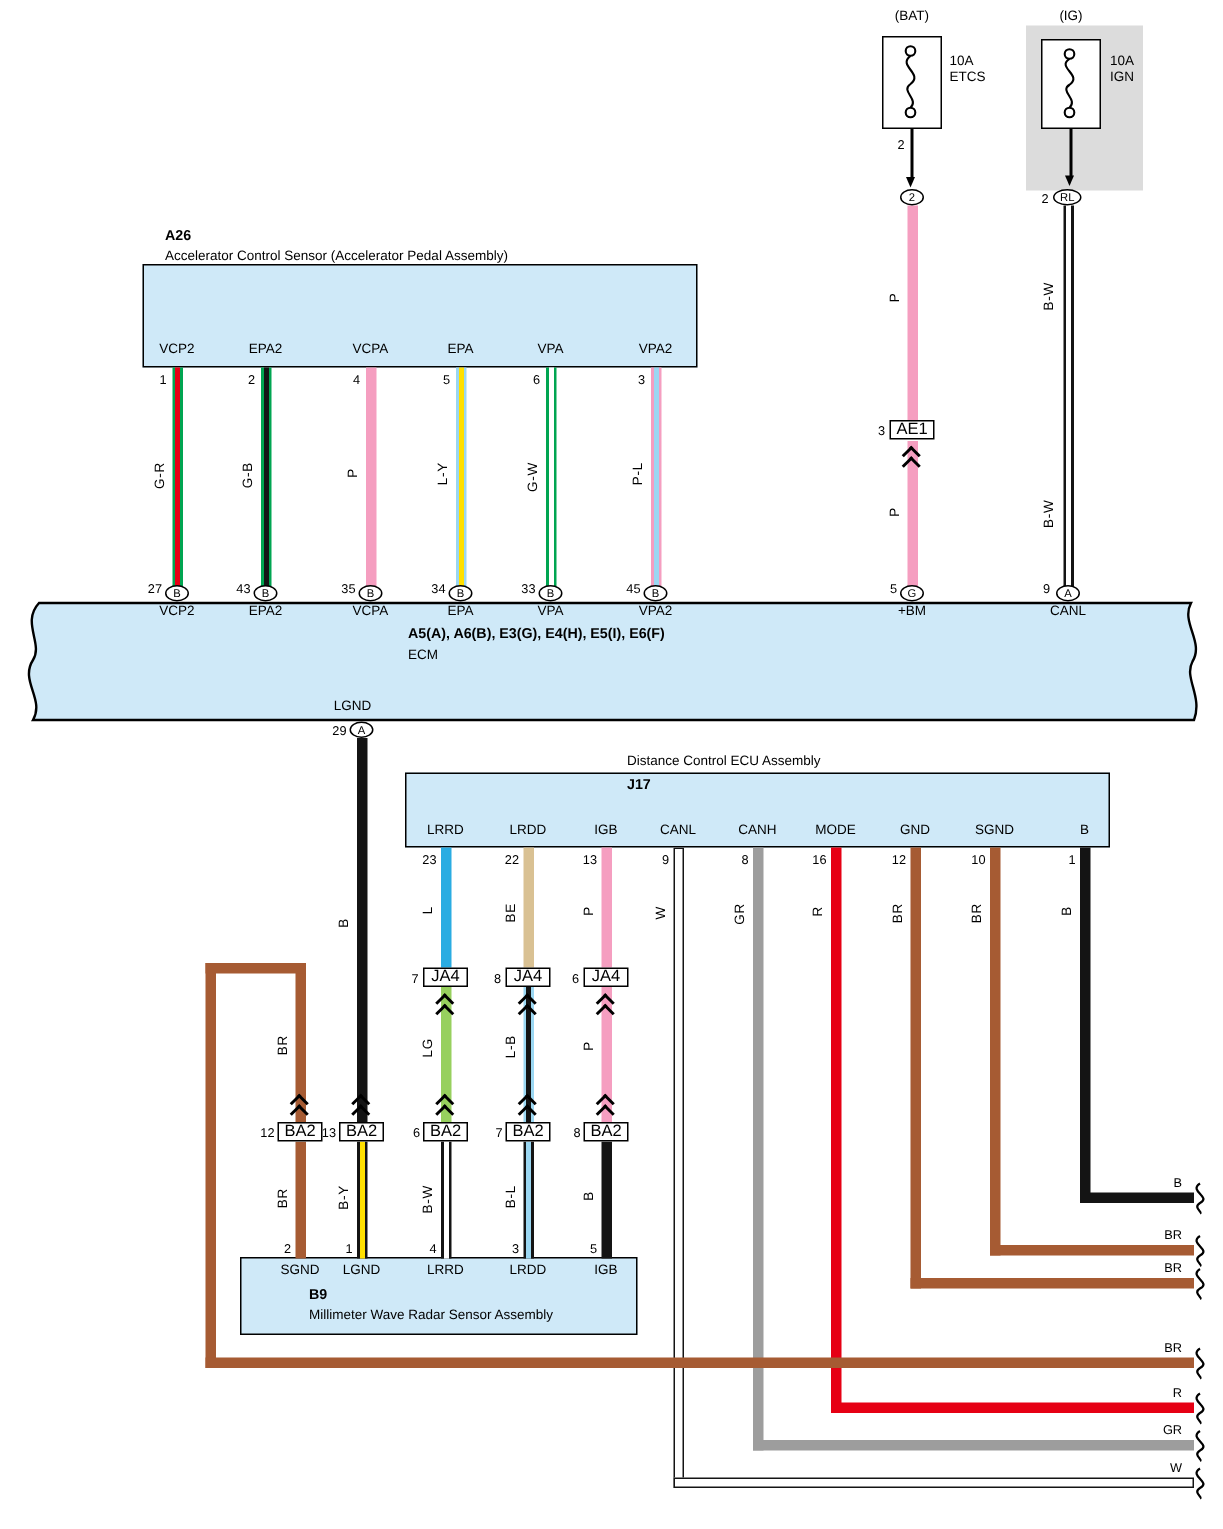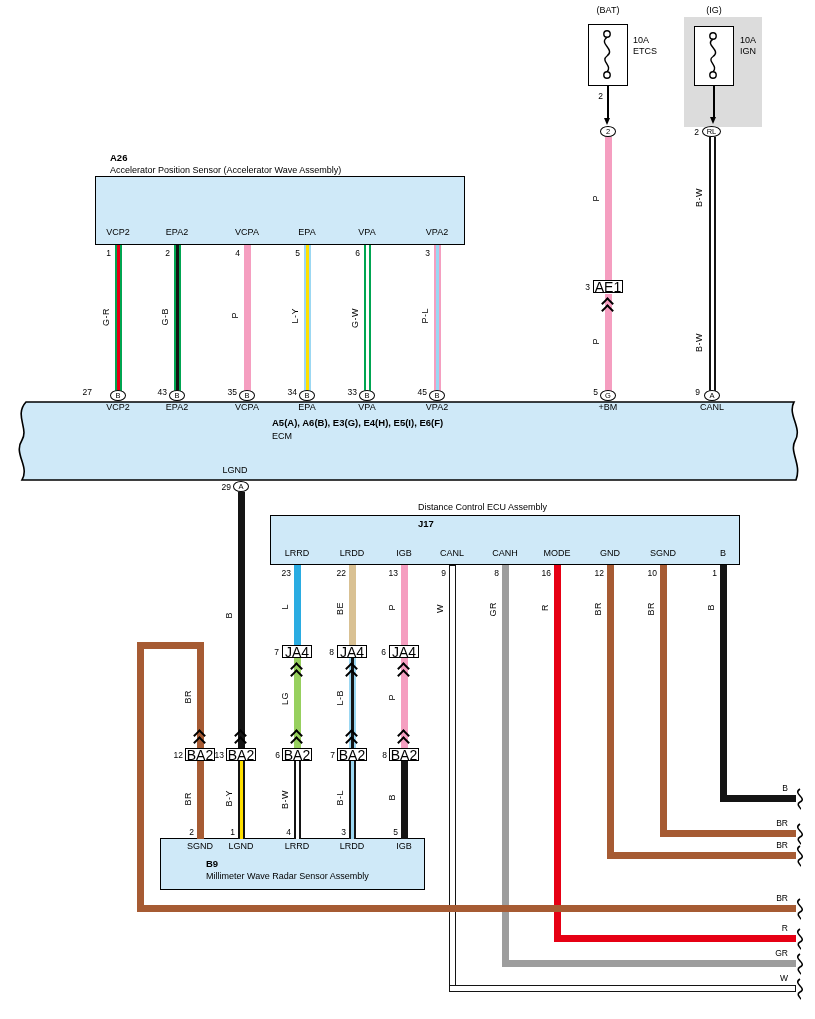--- a/index.html
+++ b/index.html
@@ -2,21 +2,21 @@
 <html><head>
 <meta charset="utf-8">
 <style>
   * { margin:0; padding:0; box-sizing:border-box; }
   body { background:#fff; }
   .diagram { position:relative; width:815px; height:1019px; background:#fff;
              font-family:"Liberation Sans", sans-serif; color:#000; overflow:hidden;padding-left:46px; }
   .bluebox { position:absolute; border:1.6px solid #000; z-index:0; }
   .shadebox { position:absolute; z-index:0; }
   .cbox { position:absolute; width:30px; height:13px; background:#fff; border:1.5px solid #000;
-          display:flex; align-items:center; justify-content:center; font-size:14px; line-height:1; z-index:3; }
+          display:flex; align-items:center; justify-content:center; font-size:11px; line-height:1; z-index:3; }
   .fusebox { position:absolute; background:#fff; border:1.5px solid #000; z-index:2; }
   .oval { position:absolute; width:16px; height:11px; background:#fff; border:1.3px solid #000; border-radius:50%;
           display:flex; align-items:center; justify-content:center; font-size:7.5px; line-height:1; z-index:3; }
   .oval.wide { width:19px; }
   .num { position:absolute; font-size:8.5px; line-height:1; text-align:right; z-index:2; }
   .pname { position:absolute; font-size:9px; line-height:1; text-align:center; z-index:2; }
   .bid { position:absolute; font-size:9.5px; font-weight:bold; line-height:1; z-index:2; }
   .sub { position:absolute; font-size:9px; line-height:1.2; z-index:2; }
   .hdr { position:absolute; font-size:9px; line-height:1; text-align:center; z-index:2; }
   .vlabel { position:absolute; font-size:9px; line-height:1; writing-mode:vertical-rl;
@@ -88,21 +88,21 @@
   <div class="oval wide" style="left:702px;top:126px">RL</div>
 
   <div class="wire v" style="left: 709px; top: 137px; width: 7px; height: 254px; background: linear-gradient(to right, rgb(20, 20, 20) 0px, rgb(20, 20, 20) 27%, rgb(255, 255, 255) 27%, rgb(255, 255, 255) 73%, rgb(20, 20, 20) 73%, rgb(20, 20, 20) 100%);"></div>
   <div class="vlabel" style="left:695px;top:188px">B-W</div>
   <div class="vlabel" style="left:695px;top:333px">B-W</div>
   <div class="num" style="left:684px;top:388px;width:16px">9</div>
   <div class="oval" style="left:704px;top:390px">A</div>
   <div class="pname" style="left:692px;top:403px;width:40px">CANL</div>
 
   <div class="bid" style="left:110px;top:153px">A26</div>
-  <div class="sub" style="left:110px;top:165px">Accelerator Position Sensor (Accelerator Wave Assembly)</div>
+  <div class="sub" style="left:110px;top:165px">Accelerator Control Sensor (Accelerator Pedal Assembly)</div>
   <div class="bluebox" style="left: 95px; top: 176px; width: 370px; height: 69px; background: rgb(207, 233, 248);"></div>
 
   <div class="pname" style="left:98px;top:228px;width:40px">VCP2</div>
   <div class="pname" style="left:157px;top:228px;width:40px">EPA2</div>
   <div class="pname" style="left:227px;top:228px;width:40px">VCPA</div>
   <div class="pname" style="left:287px;top:228px;width:40px">EPA</div>
   <div class="pname" style="left:347px;top:228px;width:40px">VPA</div>
   <div class="pname" style="left:417px;top:228px;width:40px">VPA2</div>
 
   <div class="num" style="left:99px;top:249px;width:12px">1</div>
@@ -119,21 +119,21 @@
   <div class="wire v" style="left: 364px; top: 245px; width: 7px; height: 146px; background: linear-gradient(to right, rgb(0, 165, 81) 0px, rgb(0, 165, 81) 27%, rgb(255, 255, 255) 27%, rgb(255, 255, 255) 73%, rgb(0, 165, 81) 73%, rgb(0, 165, 81) 100%);"></div>
   <div class="wire v" style="left: 434px; top: 245px; width: 7px; height: 146px; background: linear-gradient(to right, rgb(245, 158, 192) 0px, rgb(245, 158, 192) 27%, rgb(155, 215, 242) 27%, rgb(155, 215, 242) 73%, rgb(245, 158, 192) 73%, rgb(245, 158, 192) 100%);"></div>
 
   <div class="vlabel" style="left:102px;top:308px">G-R</div>
   <div class="vlabel" style="left:161px;top:308px">G-B</div>
   <div class="vlabel" style="left:231px;top:312px">P</div>
   <div class="vlabel" style="left:291px;top:308px">L-Y</div>
   <div class="vlabel" style="left:351px;top:308px">G-W</div>
   <div class="vlabel" style="left:421px;top:308px">P-L</div>
 
-  <div class="num" style="left:74px;top:388px;width:18px">27</div>
+  <div class="num" style="left:90px;top:388px;width:18px">27</div>
   <div class="num" style="left:149px;top:388px;width:18px">43</div>
   <div class="num" style="left:219px;top:388px;width:18px">35</div>
   <div class="num" style="left:279px;top:388px;width:18px">34</div>
   <div class="num" style="left:339px;top:388px;width:18px">33</div>
   <div class="num" style="left:409px;top:388px;width:18px">45</div>
 
   <div class="oval" style="left:110px;top:390px">B</div>
   <div class="oval" style="left:169px;top:390px">B</div>
   <div class="oval" style="left:239px;top:390px">B</div>
   <div class="oval" style="left:299px;top:390px">B</div>

